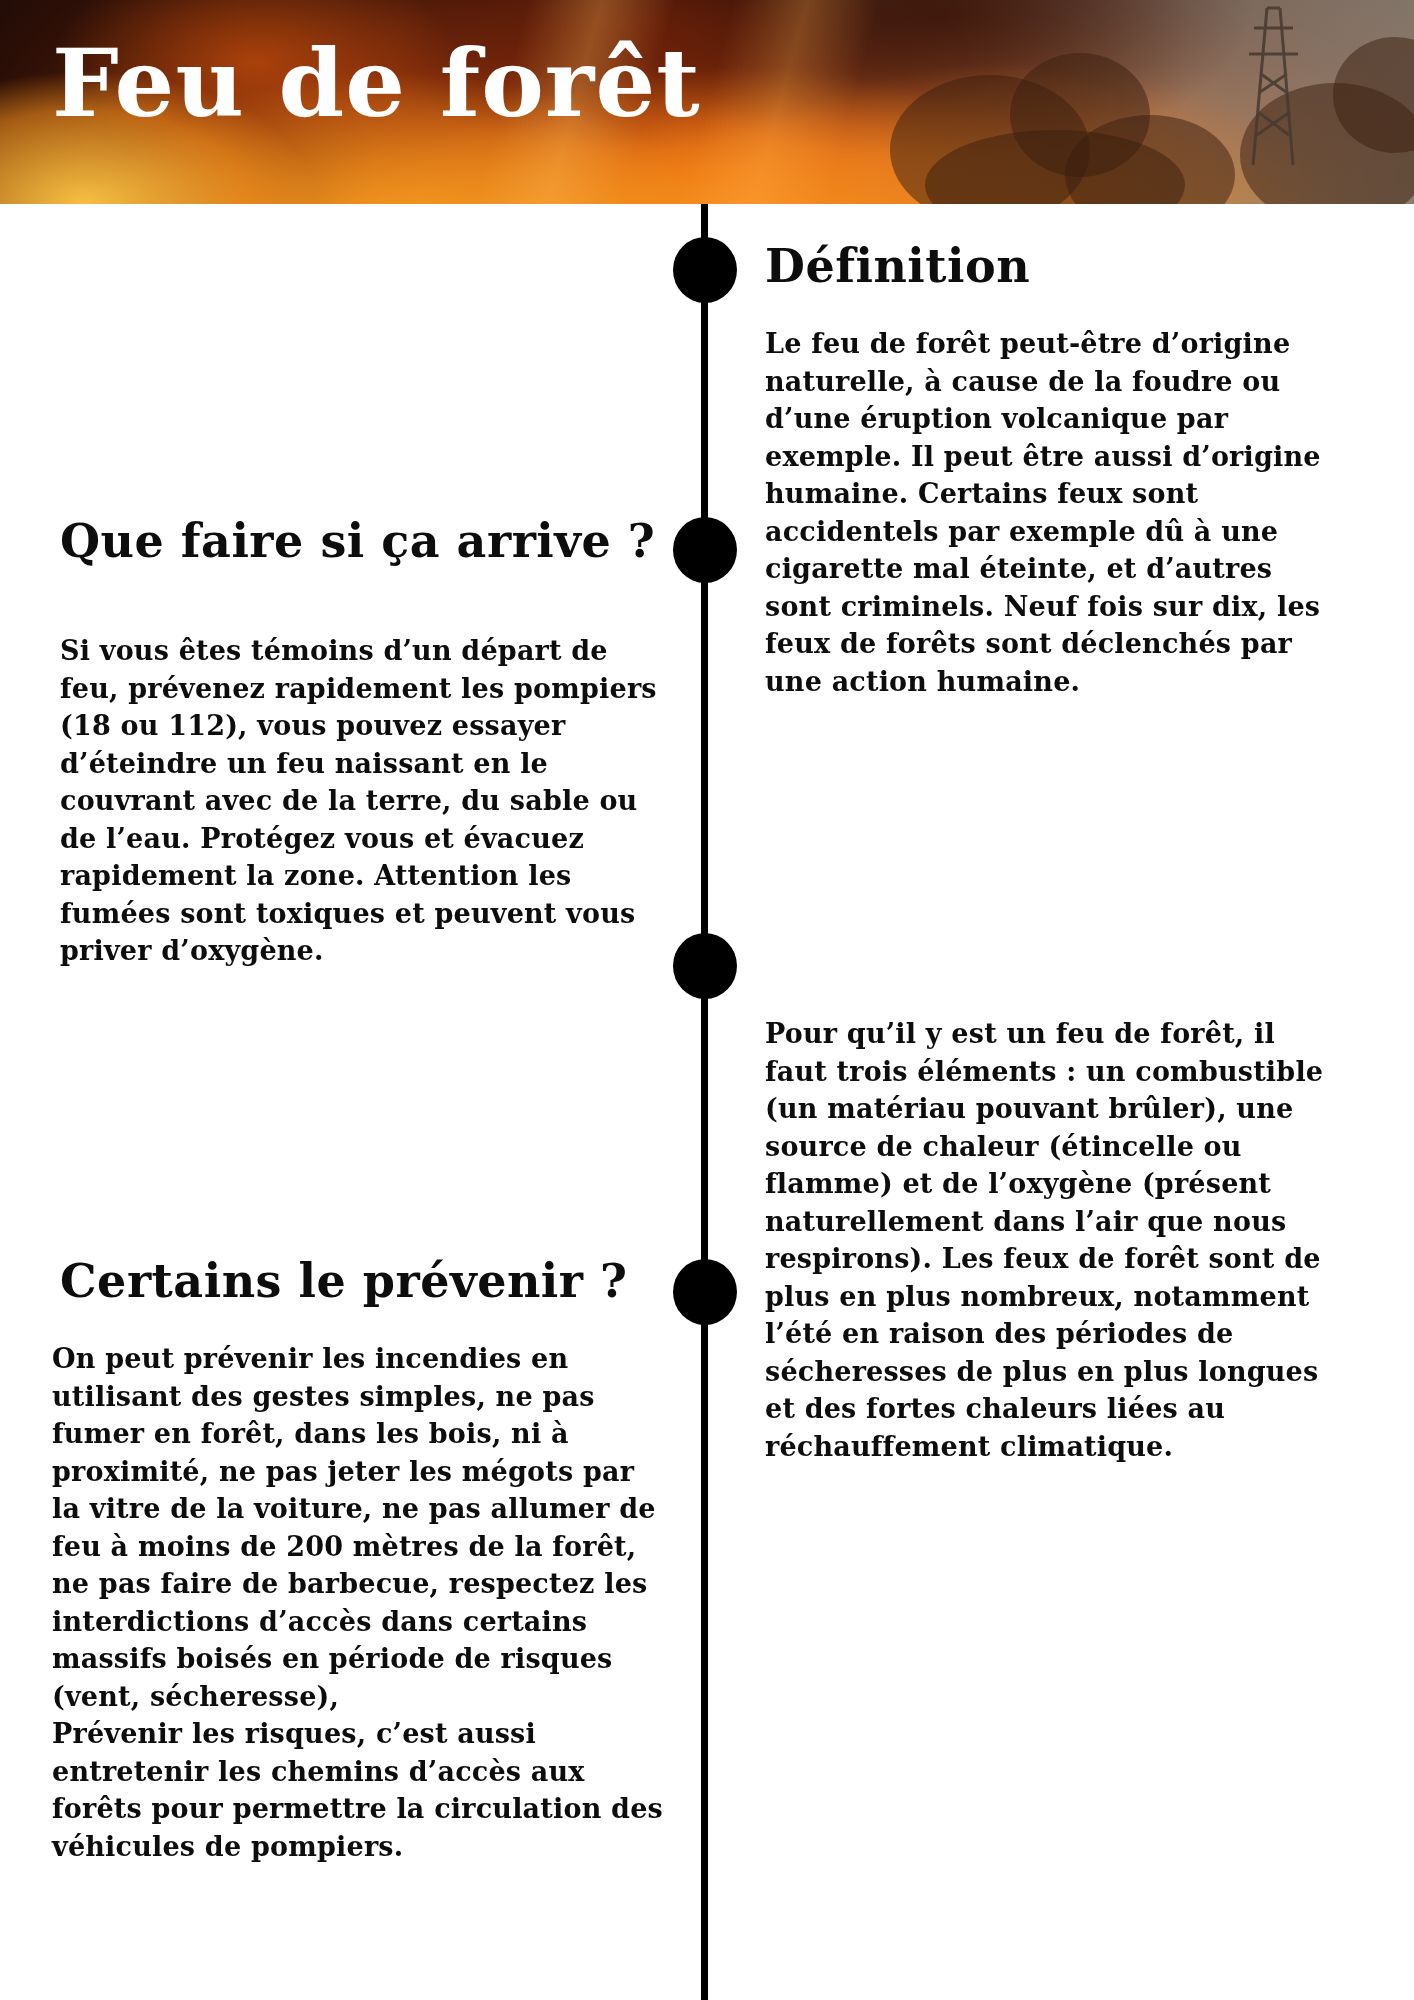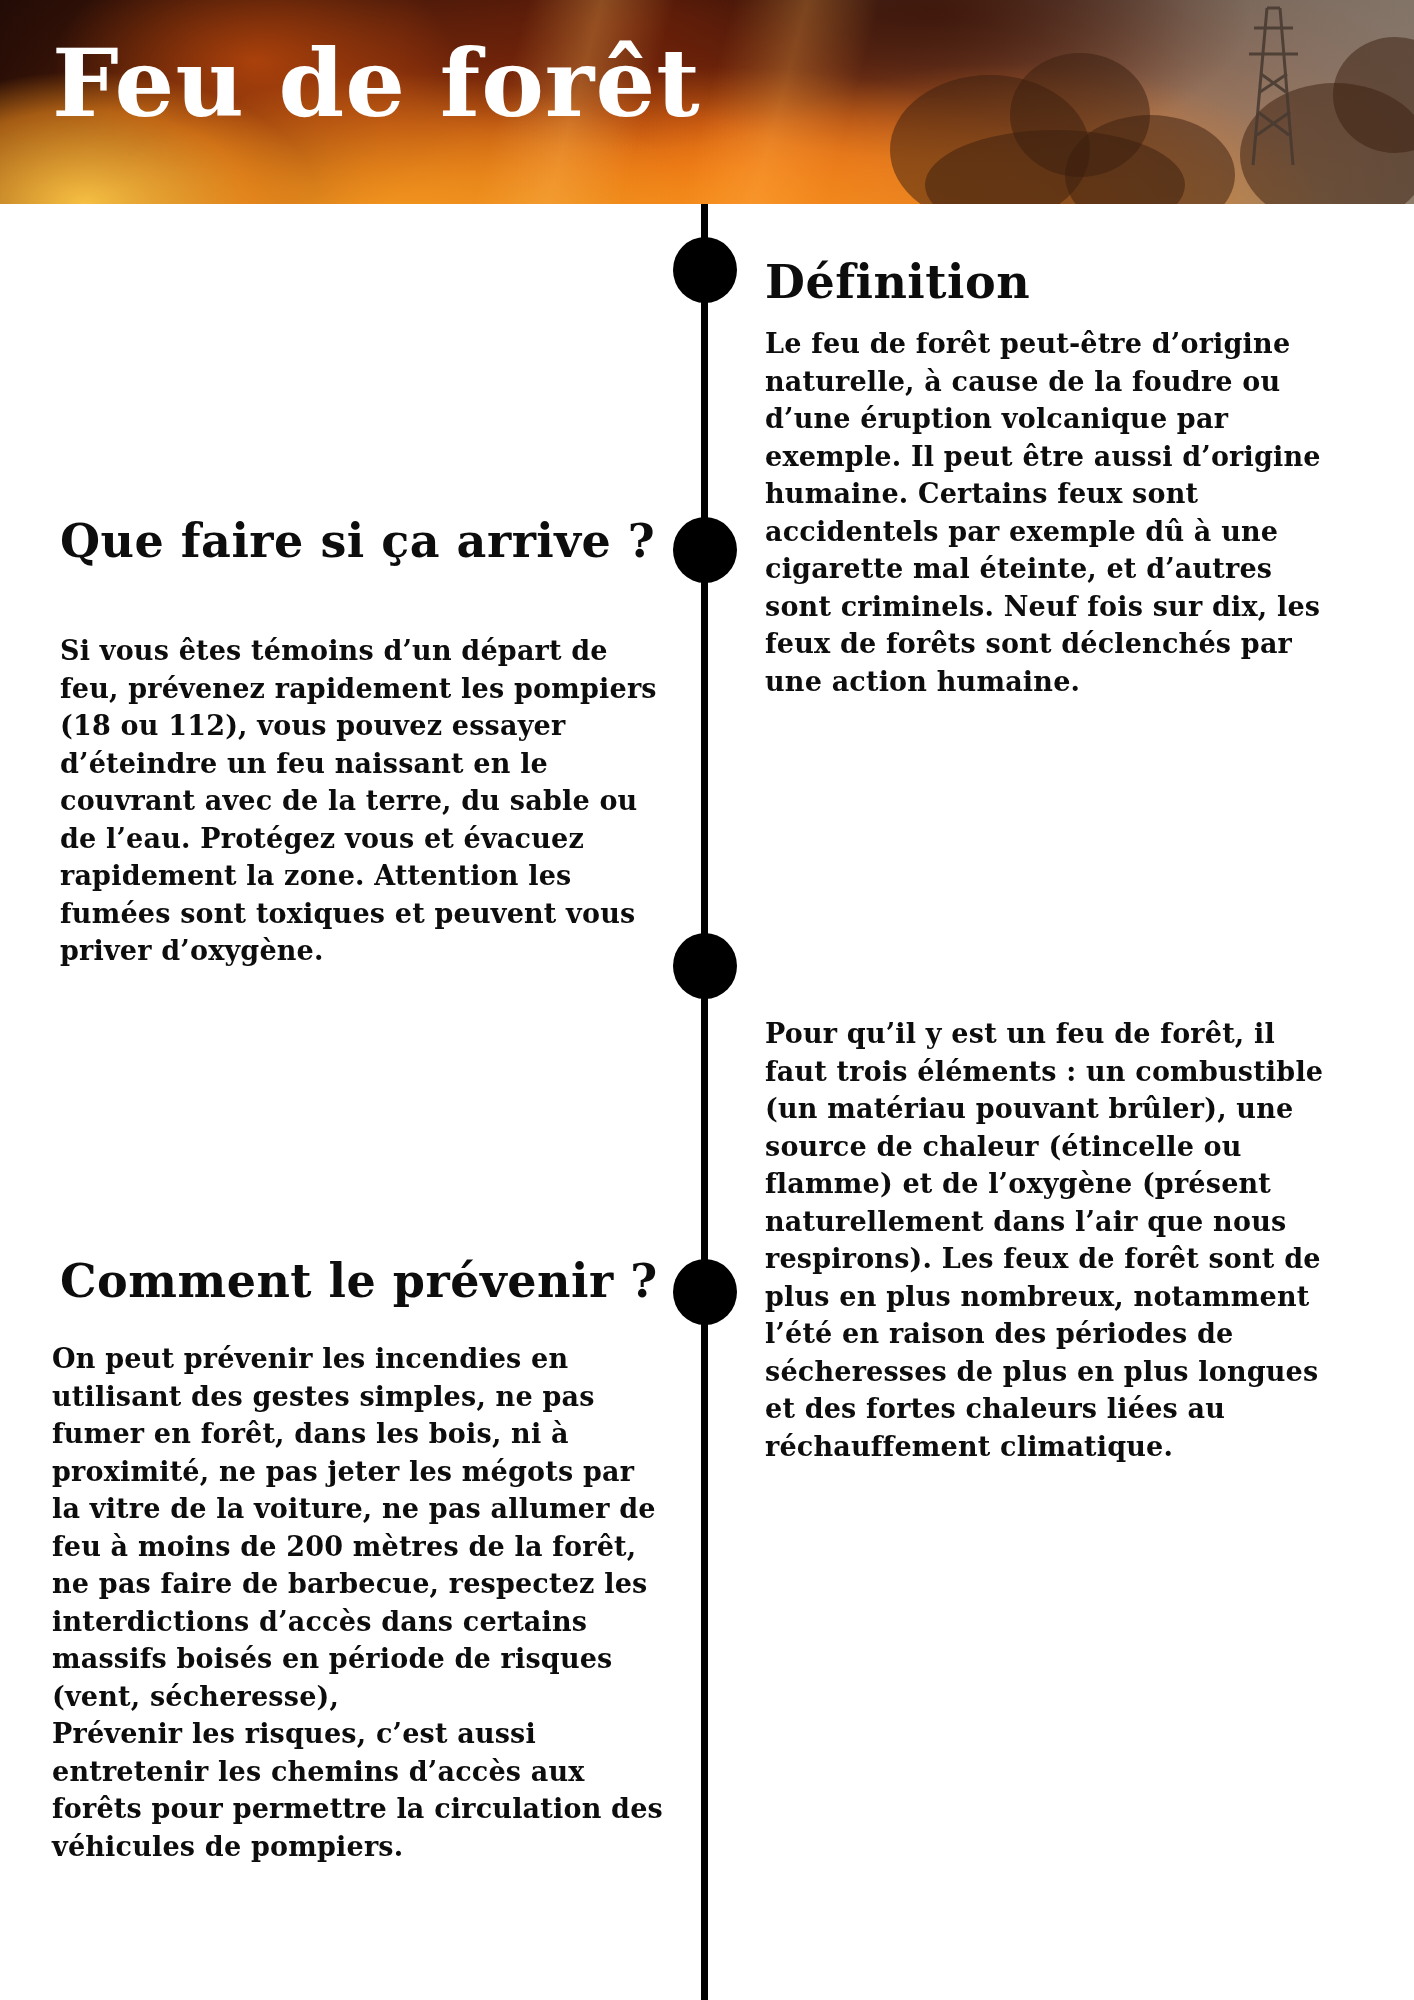--- a/index.html
+++ b/index.html
@@ -50,21 +50,21 @@
   
   .section{position:absolute;}
   .section-heading{
     font-size:46px;font-weight:bold;line-height:1.15;
     white-space:nowrap;letter-spacing:0.5px;
   }
   .section-body{
     font-size:27px;font-weight:bold;line-height:37.5px;
     white-space:pre-line;letter-spacing:0.2px;
   }
-  .sec-definition-h{left:765px;top:256px;}
+  .sec-definition-h{left:765px;top:240px;}
   .sec-definition-b{left:765px;top:325px;width:572px;}
   .sec-quefaire-h{left:60px;top:515px;}
   .sec-quefaire-b{left:60px;top:602px;width:612px;margin-top:30px;}
   .sec-cause-h{left:765px;top:930px;}
   .sec-cause-b{left:765px;top:1015px;width:572px;}
   .sec-prevenir-h{left:60px;top:1255px;}
   .sec-prevenir-b{left:52px;top:1340px;width:612px;}
 </style>
 </head>
 <body>
@@ -105,17 +105,17 @@
   <div class="timeline-dot dot-4"></div>
 
   <div class="section section-heading sec-definition-h">Définition</div>
   <div class="section section-heading sec-quefaire-h">Que faire si ça arrive ?</div>
 
   <div class="section section-body sec-definition-b">Le feu de forêt peut-être d’origine naturelle, à cause de la foudre ou d’une éruption volcanique par exemple. Il peut être aussi d’origine humaine. Certains feux sont accidentels par exemple dû à une cigarette mal éteinte, et d’autres sont criminels. Neuf fois sur dix, les feux de forêts sont déclenchés par une action humaine.</div>
   <div class="section section-body sec-quefaire-b">Si vous êtes témoins d’un départ de feu, prévenez rapidement les pompiers (18 ou 112), vous pouvez essayer d’éteindre un feu naissant en le couvrant avec de la terre, du sable ou de l’eau. Protégez vous et évacuez rapidement la zone. Attention les fumées sont toxiques et peuvent vous priver d’oxygène.</div>
 
   <div class="section section-body sec-cause-b">Pour qu’il y est un feu de forêt, il faut trois éléments : un combustible (un matériau pouvant brûler), une source de chaleur (étincelle ou flamme) et de l’oxygène (présent naturellement dans l’air que nous respirons). Les feux de forêt sont de plus en plus nombreux, notamment l’été en raison des périodes de sécheresses de plus en plus longues et des fortes chaleurs liées au réchauffement climatique.</div>
 
-  <div class="section section-heading sec-prevenir-h">Comment le prévenir ?</div>
+  <div class="section section-heading sec-prevenir-h">Certains le prévenir ?</div>
   <div class="section section-body sec-prevenir-b">On peut prévenir les incendies en utilisant des gestes simples, ne pas fumer en forêt, dans les bois, ni à proximité, ne pas jeter les mégots par la vitre de la voiture, ne pas allumer de feu à moins de 200 mètres de la forêt, ne pas faire de barbecue, respectez les interdictions d’accès dans certains massifs boisés en période de risques (vent, sécheresse),
 Prévenir les risques, c’est aussi entretenir les chemins d’accès aux forêts pour permettre la circulation des véhicules de pompiers.</div>
 
 </div>
 
 </body></html>

